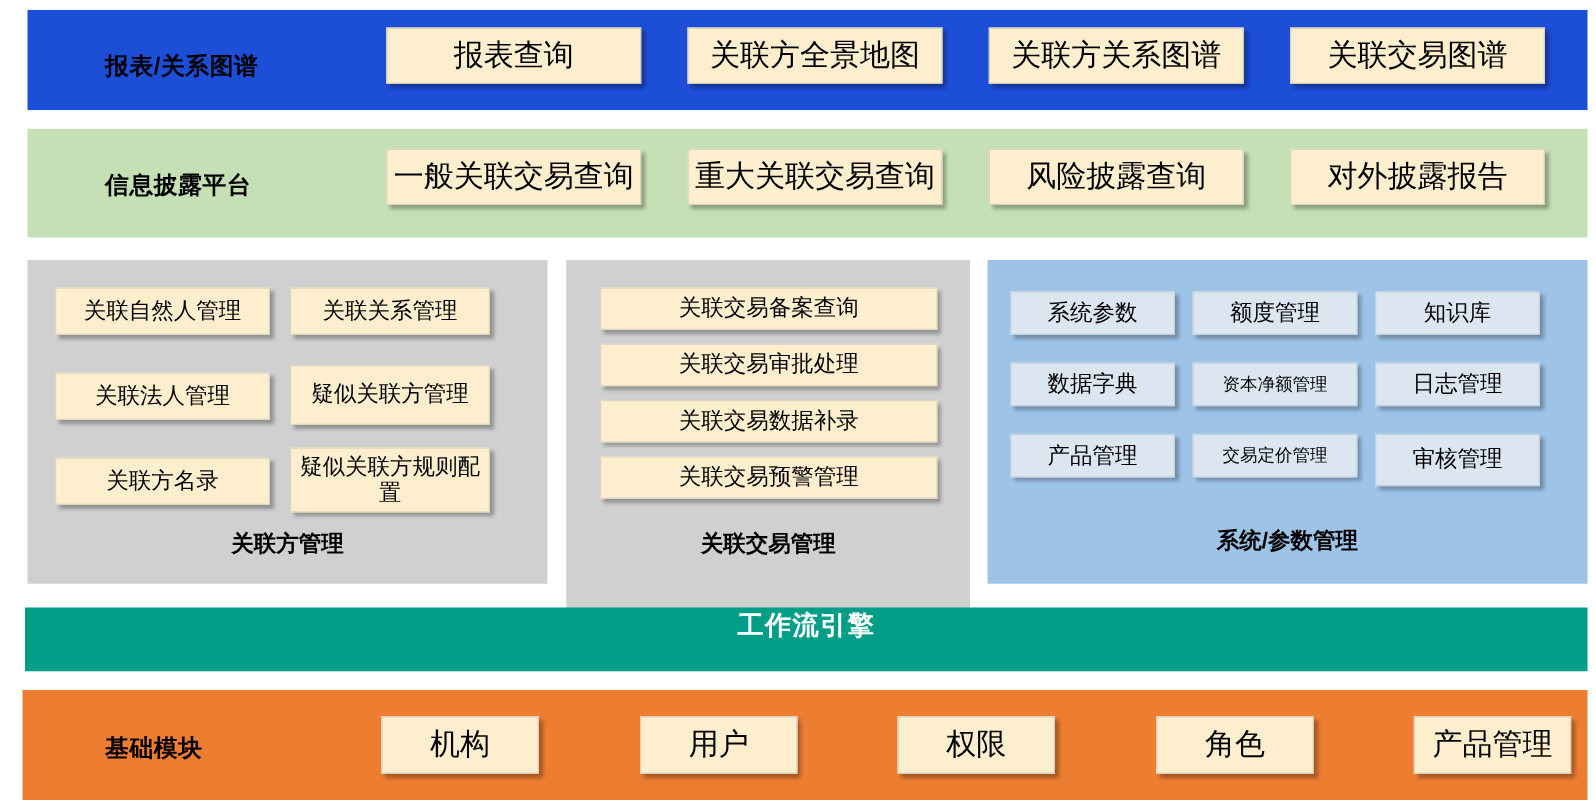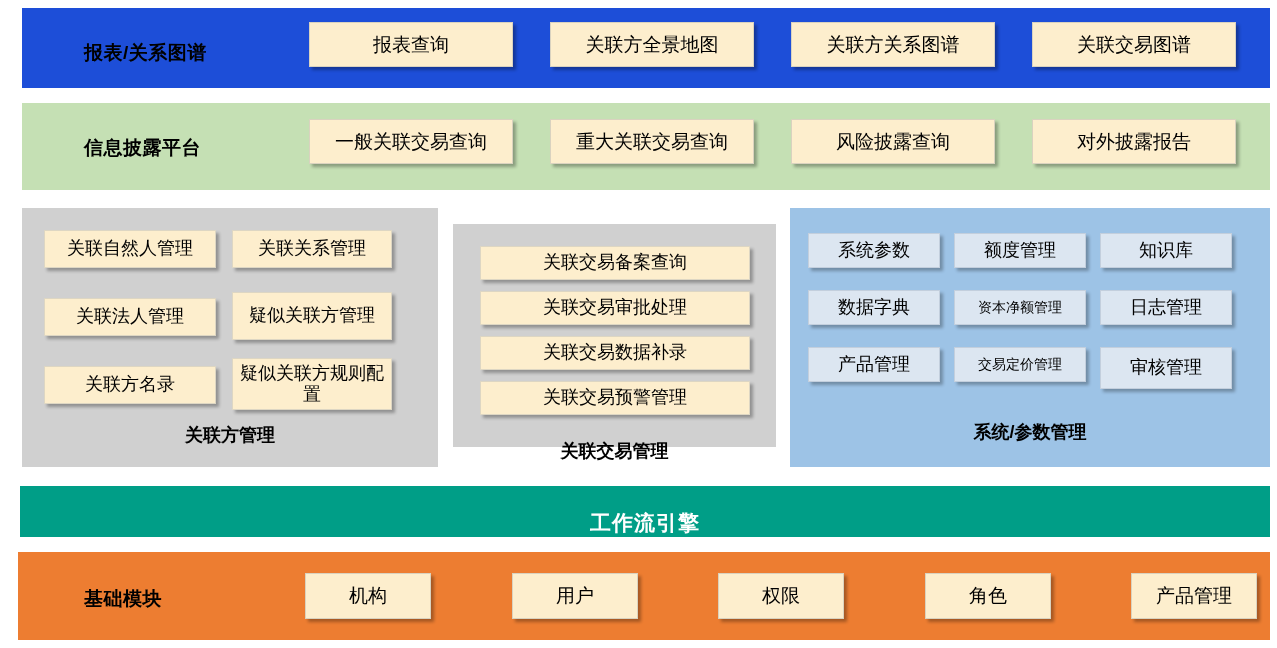--- a/index.html
+++ b/index.html
@@ -28,28 +28,28 @@
   #band-disclose .band-label{left:62px;top:32px;}
 
   
   .tile{
     position:absolute;
     box-sizing:border-box;
     background:#fdeecd;
     border:1px solid #d9d2bf;
     box-shadow:3px 3px 3px rgba(0,0,0,0.30);
     display:flex;align-items:center;justify-content:center;
-    font-size:19px;color:#000;
+    font-size:24px;color:#000;
     text-align:center;
     line-height:1.15;
   }
 
   
   #panel-party{left:22px;top:208px;width:416px;height:259px;background:#d0d0d0;}
-  #panel-trade{left:453px;top:208px;width:323px;height:223px;background:#d0d0d0;margin-top:16px;}
+  #panel-trade{left:453px;top:208px;width:323px;height:325px;background:#d0d0d0;}
   #panel-system{left:790px;top:208px;width:480px;height:259px;background:#9dc3e6;}
 
   .panel-title{
     position:absolute;left:0;width:100%;
     text-align:center;
     font-weight:bold;font-size:18px;color:#000;
     white-space:nowrap;
   }
   #panel-party .panel-title{top:428px;}
   #panel-trade .panel-title{top:428px;}
@@ -71,21 +71,21 @@
     box-shadow:3px 3px 3px rgba(0,0,0,0.28);
     display:flex;align-items:center;justify-content:center;
     font-size:18px;color:#000;text-align:center;line-height:1.18;
     padding:0 2px;
   }
   .stile.small{font-size:14px;}
 
   
   #band-workflow{
     left:20px;top:486px;width:1250px;height:51px;background:#009e87;
-    display:flex;align-items:flex-end;justify-content:center;
+    display:flex;align-items:flex-start;justify-content:center;
   }
   #band-workflow .wf-text{
     font-weight:bold;font-size:21px;color:#ffffff;letter-spacing:1px;
   }
 
   
   #band-base{left:18px;top:552px;width:1252px;height:88px;background:#ed7d31;}
   #band-base .band-label{left:66px;top:34px;color:#000;}
 </style>
 </head>

